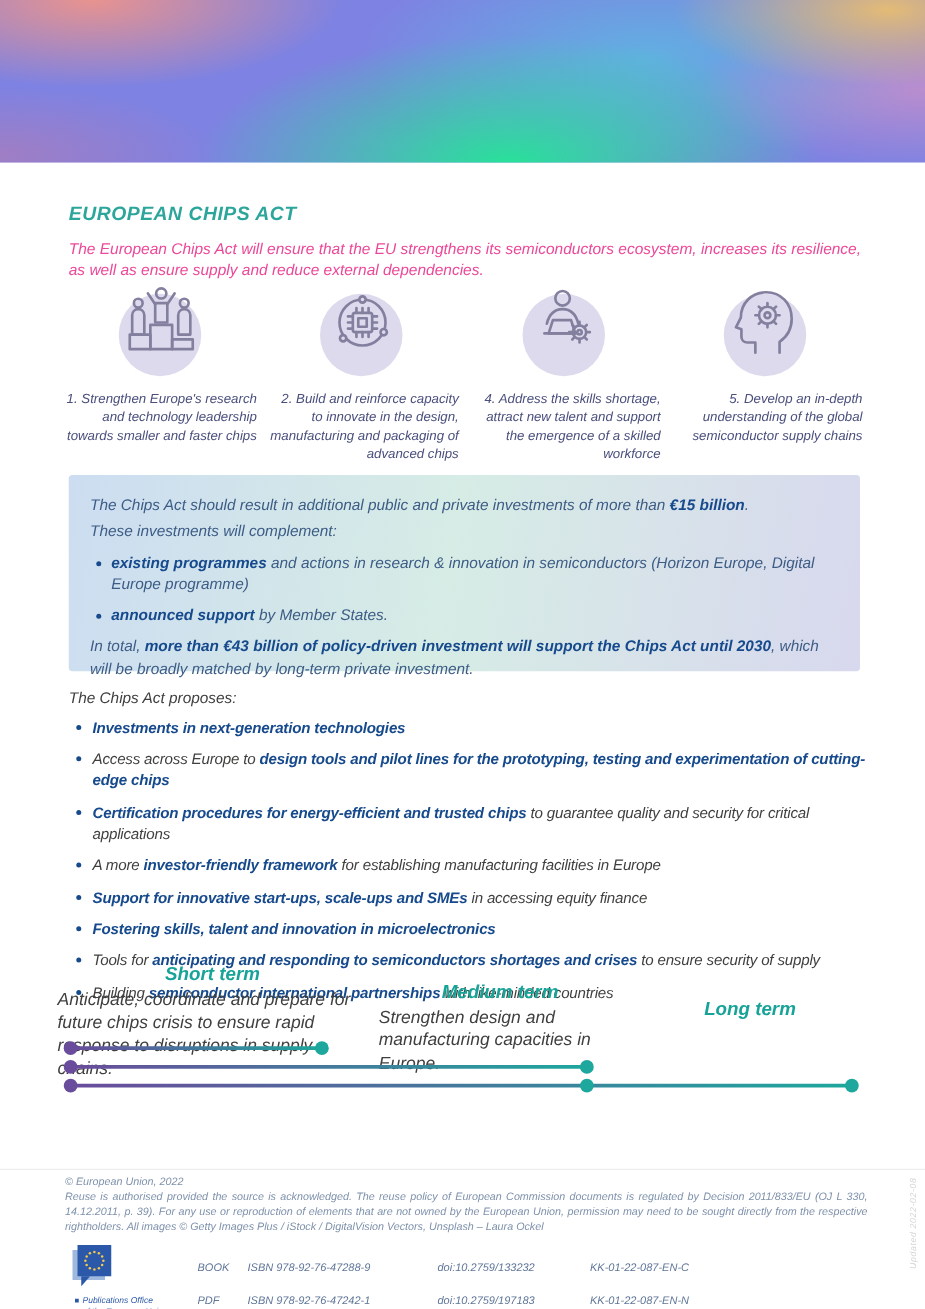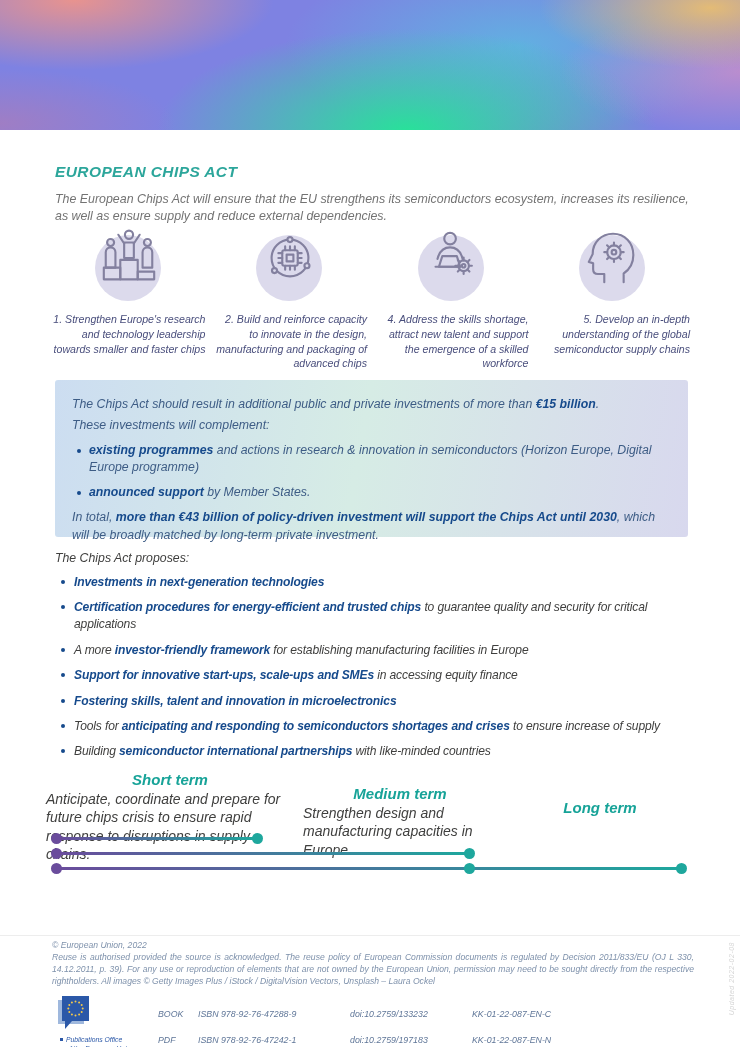--- a/index.html
+++ b/index.html
@@ -13,21 +13,21 @@
       radial-gradient(45% 90% at 10% 0%, rgba(238,148,138,.95), rgba(238,148,138,0) 60%),
       radial-gradient(42% 85% at 96% 6%, rgba(233,190,112,.95), rgba(233,190,112,0) 55%),
       radial-gradient(35% 70% at 100% 55%, rgba(235,150,190,.55), rgba(235,150,190,0) 70%),
       radial-gradient(34% 60% at 0% 95%, rgba(200,120,160,.45), rgba(200,120,160,0) 70%),
       radial-gradient(52% 120% at 55% 100%, rgba(36,230,150,.95), rgba(36,230,150,0) 65%),
       radial-gradient(45% 100% at 70% 35%, rgba(82,200,225,.65), rgba(82,200,225,0) 70%),
       #7e82e2;
   }
 
   .title { position:absolute; top:163px; left:55px; font-size:15.5px; font-weight:bold; color:#2ca69b; letter-spacing:.4px; }
-  .intro { position:absolute; top:191px; left:55px; width:640px; font-size:12.4px; color:#737373; line-height:1.35; }
+  .intro { position:absolute; top:191px; left:55px; width:640px; font-size:12.4px; color:#ec4899; line-height:1.35; }
 
   
   .objectives { position:absolute; top:227px; left:48px; width:646px; display:flex; }
   .obj-col { flex:1; text-align:right; padding:0 4px; }
   .obj-iconwrap { position:relative; height:76px; width:76px; margin:0 auto; }
   .obj-circle { position:absolute; left:4px; bottom:2px; width:66px; height:66px; border-radius:50%; background:#dcdaec; }
   .obj-iconwrap svg { position:absolute; left:7px; top:0; }
   .obj-caption { margin-top:9px; font-size:10.6px; line-height:1.4; color:#494e7c; }
 
   
@@ -165,25 +165,26 @@
         <li><b>existing programmes</b><span> and actions in research &amp; innovation in semiconductors (Horizon Europe, Digital Europe programme)</span></li>
         <li><b>announced support</b><span> by Member States.</span></li>
       </ul>
     <p><span>In total, </span><b>more than €43 billion of policy-driven investment will support the Chips Act until 2030</b><span>, which will be broadly matched by long-term private investment.</span></p>
   </div>
 
   <div class="proposals">
     <div class="proposals-heading">The Chips Act proposes:</div>
     <ul>
         <li><b>Investments in next-generation technologies</b></li>
+        <li><span>Access across Europe to </span><b>design tools and pilot lines for the prototyping, testing and experimentation of cutting-edge chips</b></li>
         <li><b>Certification procedures for energy-efficient and trusted chips</b><span> to guarantee quality and security for critical applications</span></li>
         <li><span>A more </span><b>investor-friendly framework</b><span> for establishing manufacturing facilities in Europe</span></li>
         <li><b>Support for innovative start-ups, scale-ups and SMEs</b><span> in accessing equity finance</span></li>
         <li><b>Fostering skills, talent and innovation in microelectronics</b></li>
-        <li><span>Tools for </span><b>anticipating and responding to semiconductors shortages and crises</b><span> to ensure increase of supply</span></li>
+        <li><span>Tools for </span><b>anticipating and responding to semiconductors shortages and crises</b><span> to ensure security of supply</span></li>
         <li><span>Building </span><b>semiconductor international partnerships</b><span> with like-minded countries</span></li>
       </ul>
   </div>
 
   <div class="timeline">
     <div class="tl-label short">Short term</div>
     <div class="tl-text short">Anticipate, coordinate and prepare for future chips crisis to ensure rapid response to disruptions in supply chains.</div>
     <div class="tl-label medium">Medium term</div>
     <div class="tl-text medium">Strengthen design and manufacturing capacities in Europe.</div>
     <div class="tl-label long">Long term</div>

